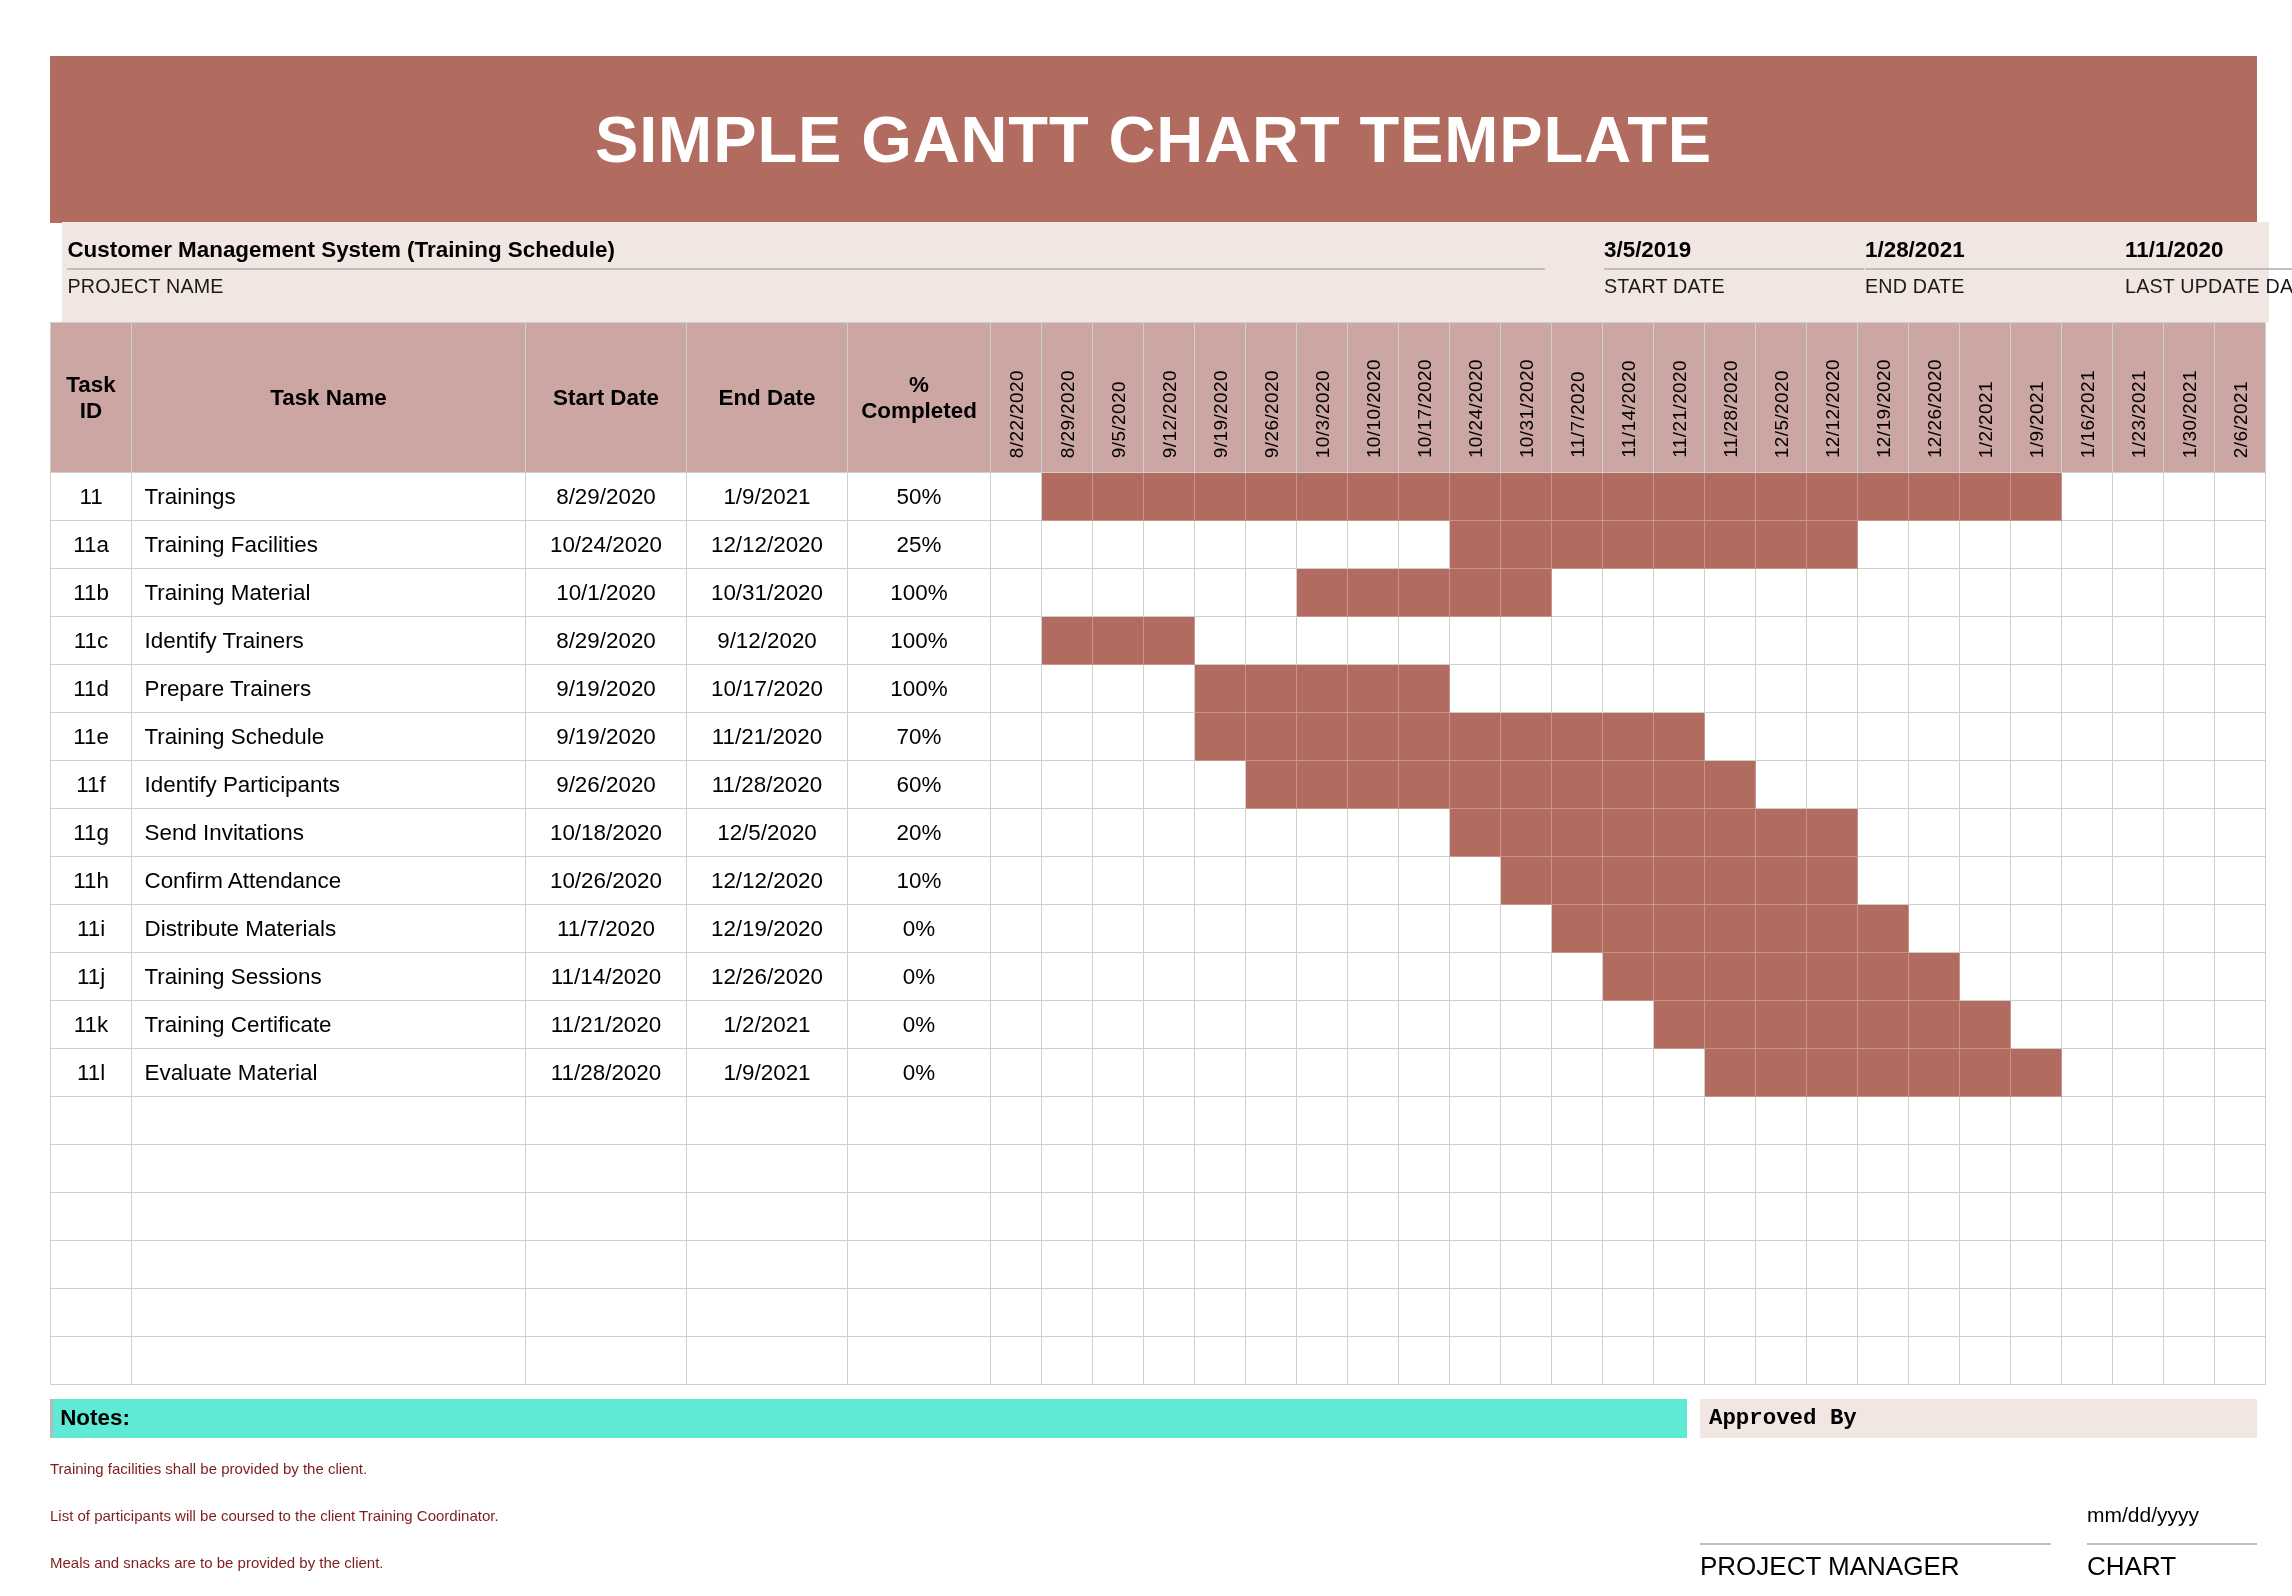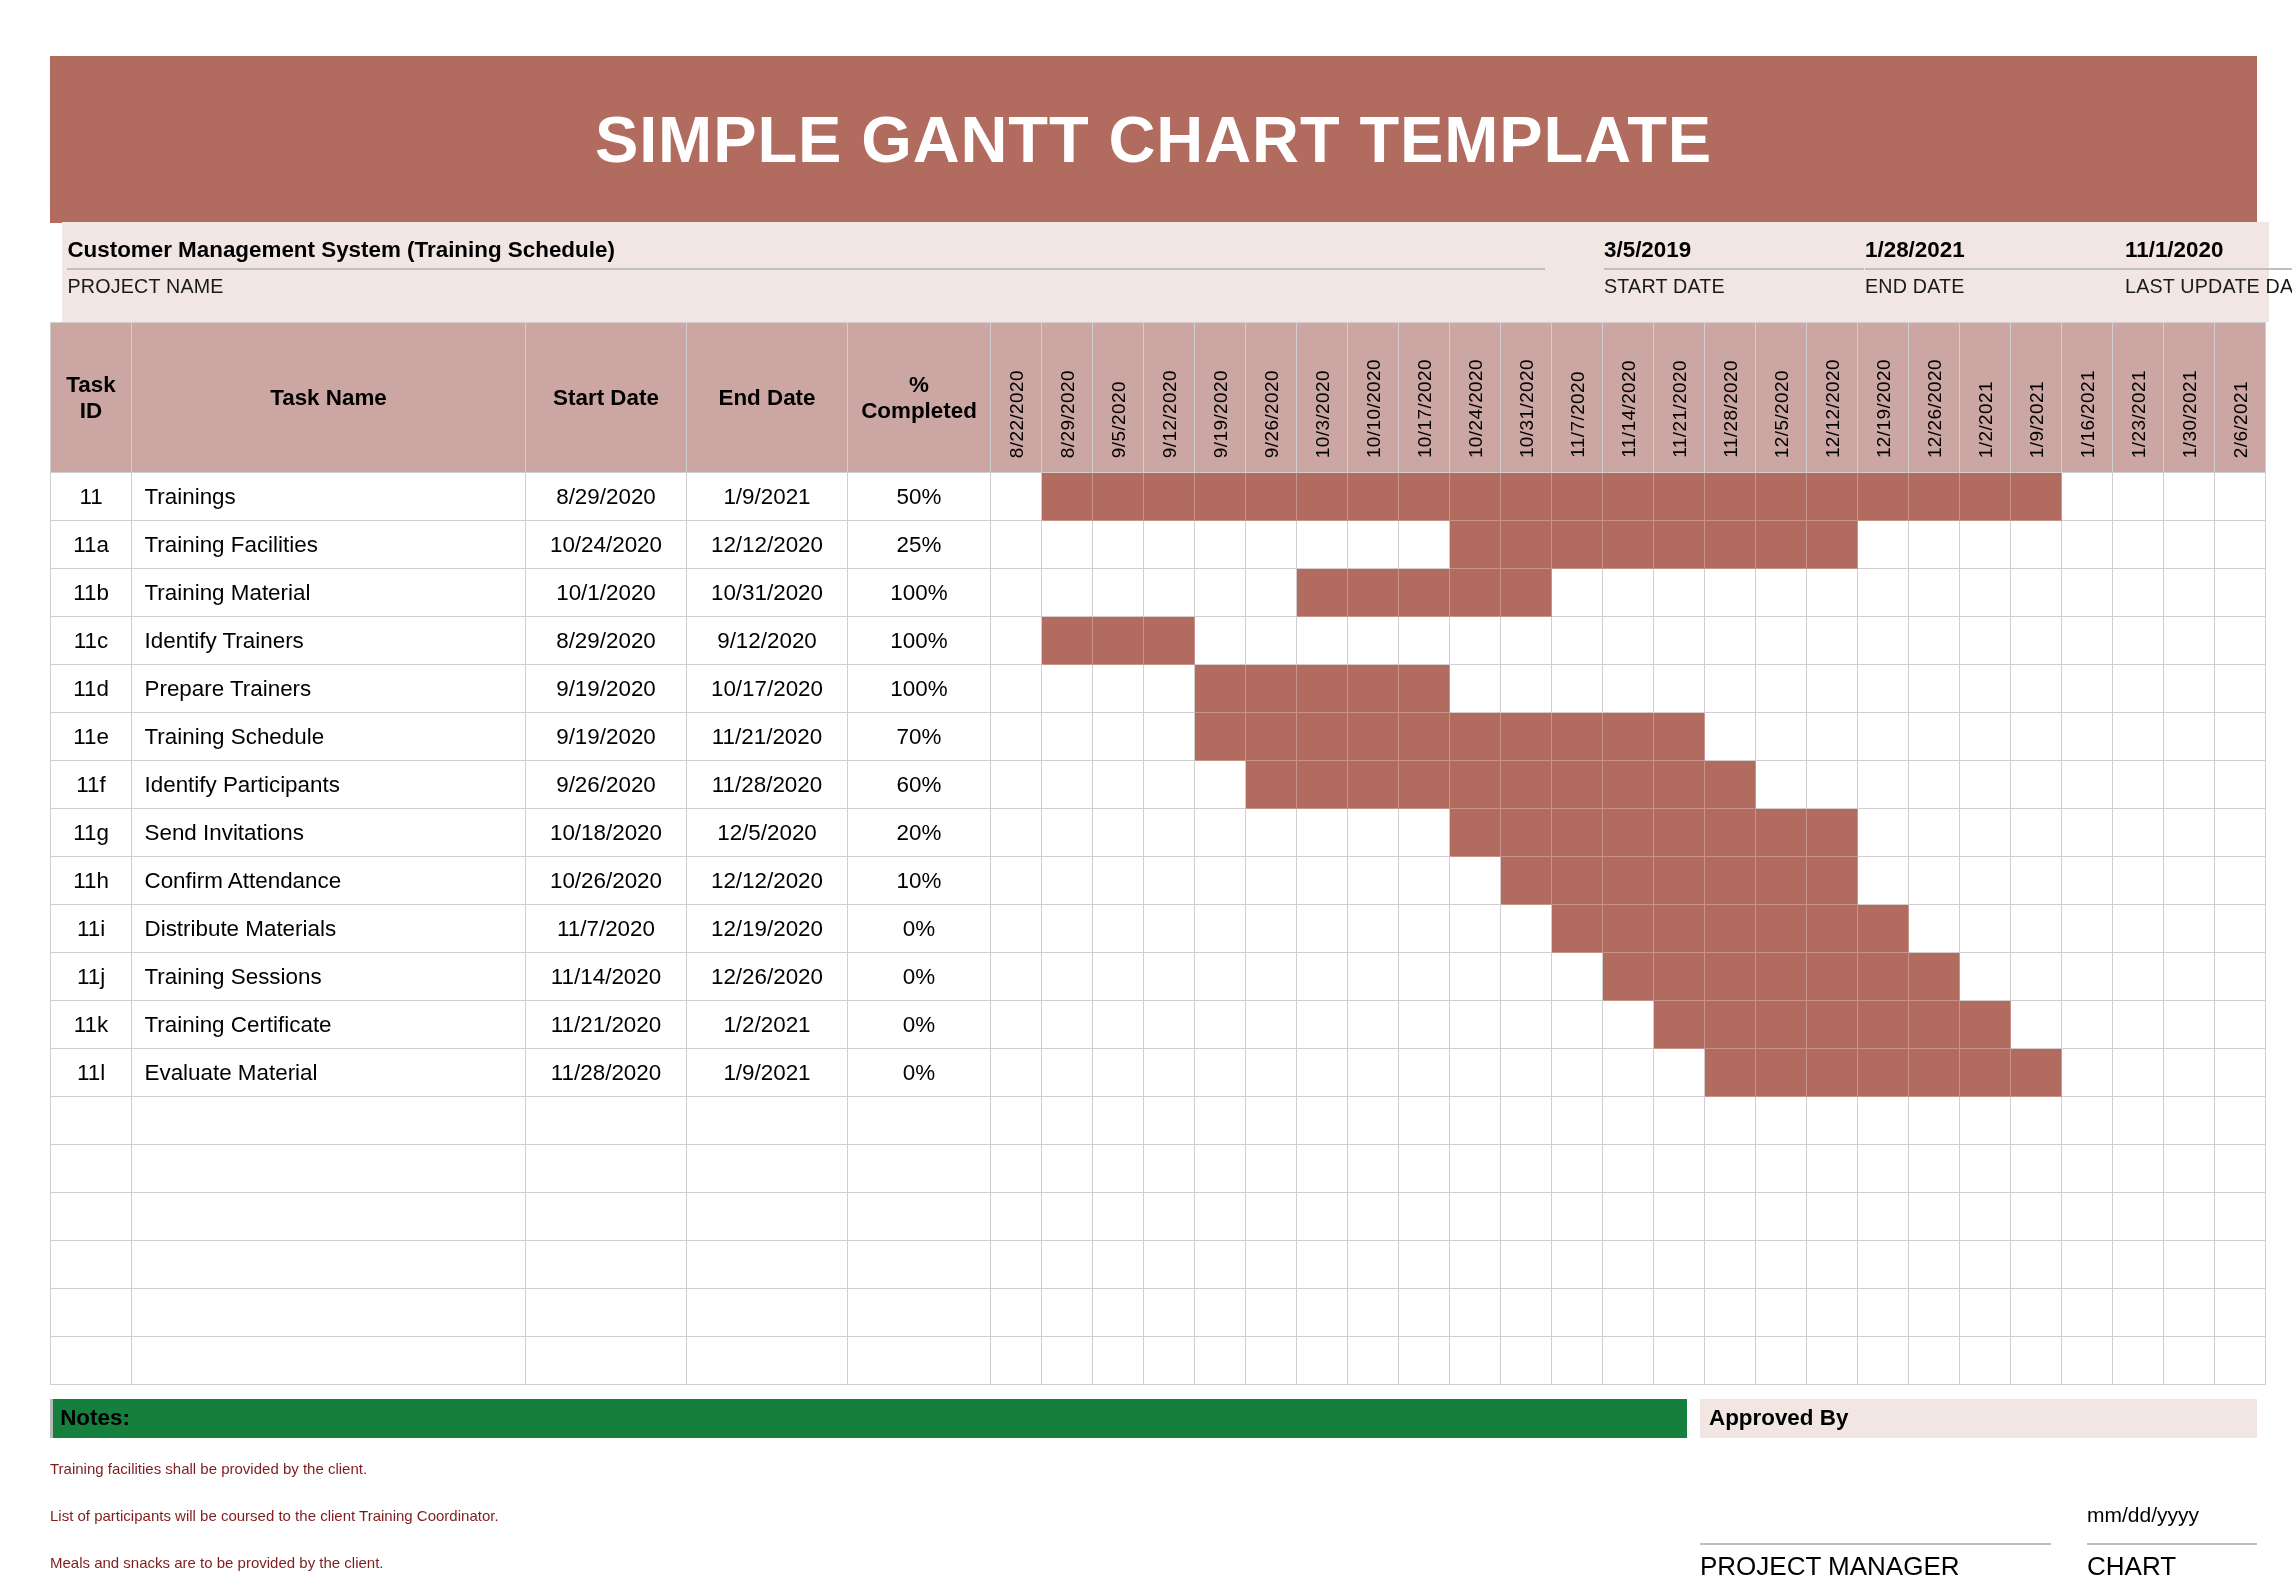--- a/index.html
+++ b/index.html
@@ -141,21 +141,21 @@
   }
   tbody tr.empty td { height: 48px; }
 
   
   .notes-head {
     position: absolute;
     left: 50px;
     top: 1399px;
     width: 1637px;
     height: 39px;
-    background: #15803d;
+    background: #5eead4;
     border-left: 3.6px solid #B9B9B9;
   }
   .notes-head span {
     font-size: 22.4px;
     font-weight: bold;
     padding-left: 7.2px;
     line-height: 38px;
     display: inline-block;
   }
   .notes-body {
@@ -177,20 +177,21 @@
     width: 557px;
     height: 39px;
     background: #F1E6E2;
   }
   .approve-head span {
     font-size: 22.4px;
     font-weight: bold;
     padding-left: 9px;
     line-height: 38px;
     display: inline-block;
+    font-family: Liberation Mono, monospace;
   }
   .sig-pm {
     position: absolute;
     left: 1700px;
     top: 1487px;
     width: 351px;
   }
   .sig-date {
     position: absolute;
     left = 2087px;

